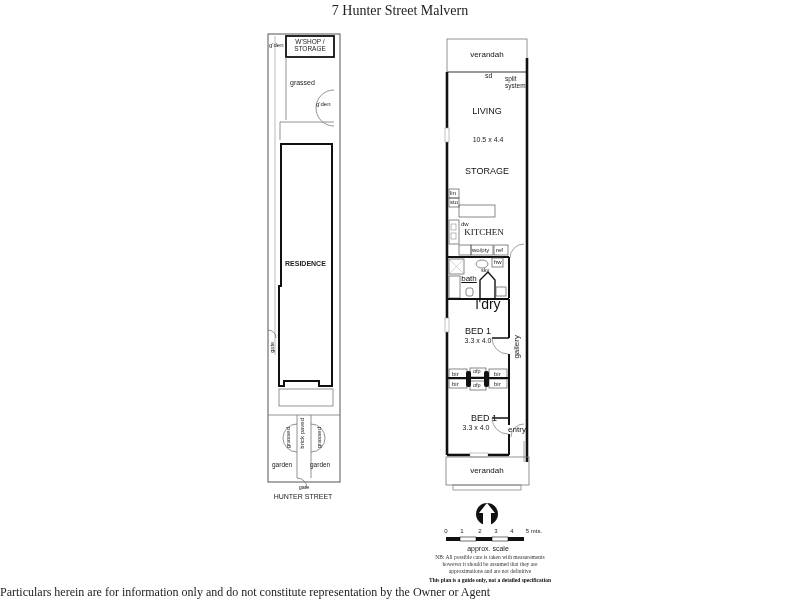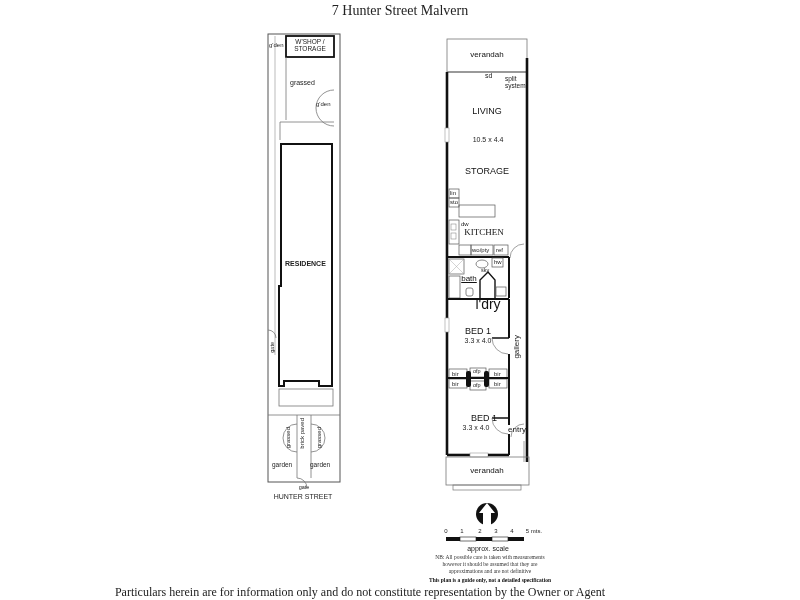--- a/index.html
+++ b/index.html
@@ -4,21 +4,21 @@
 <style>
   html, body { margin:0; padding:0; background:#ffffff; }
   body { width:800px; height:600px; position:relative; overflow:hidden; font-family:"Liberation Sans", sans-serif; color:#111; }
   .abs { position:absolute;font-family:Liberation Serif, serif; }
   .title { left:0; top:3px; width:800px; text-align:center; font-size:14px; color:#222; }
   .lbl { position:absolute; font-size:7px; color:#222; white-space:nowrap; line-height:1; }
   .lbl.c { transform:translateX(-50%); text-align:center; }
   .room { position:absolute; font-size:9px; color:#111; transform:translateX(-50%); white-space:nowrap; }
   .dim { position:absolute; font-size:7px; color:#222; transform:translateX(-50%); white-space:nowrap; }
   .vert { writing-mode:vertical-rl; transform:rotate(180deg); }
-  .footer { left:0; top:585px; width:720px; text-align:center; font-size:12px; color:#222; }
+  .footer { left:0; top:585px; width:720px; font-size:12px; color:#222; }
   .nb { font-size:5.5px; color:#333; text-align:center; line-height:1.25; }
   .guide { font-size:5.5px; font-weight:bold; color:#111; text-align:center; }
   .scale-num { position:absolute; font-size:6px; color:#222; transform:translateX(-50%); }
   svg { position:absolute; left:0; top:0; }
 </style>
 </head>
 <body>
 
 <div class="abs title">7 Hunter Street Malvern</div>
 

